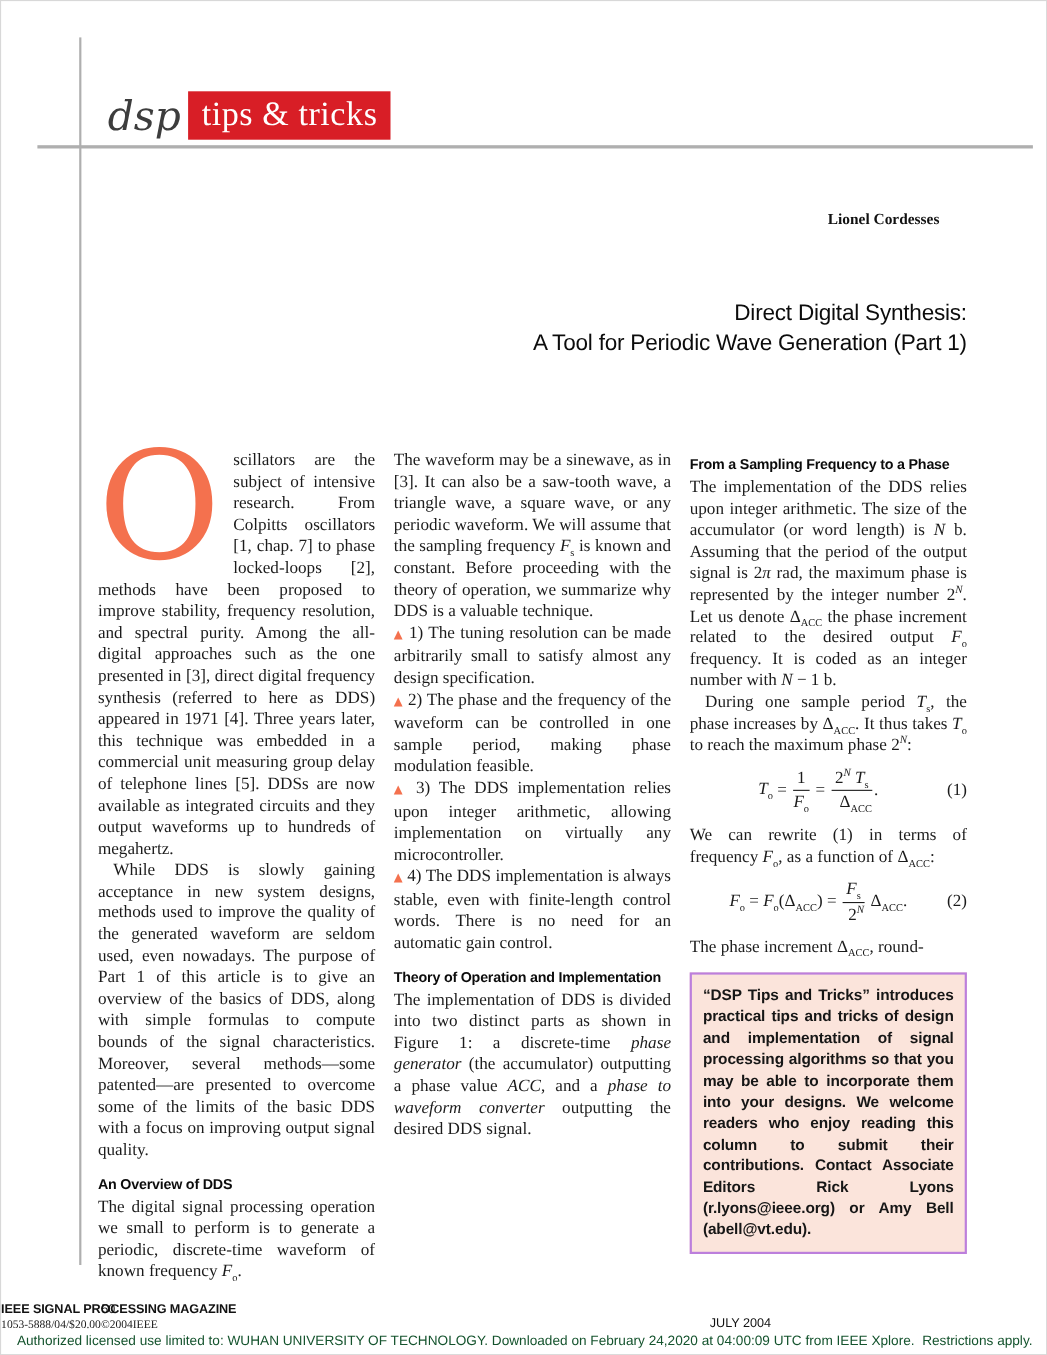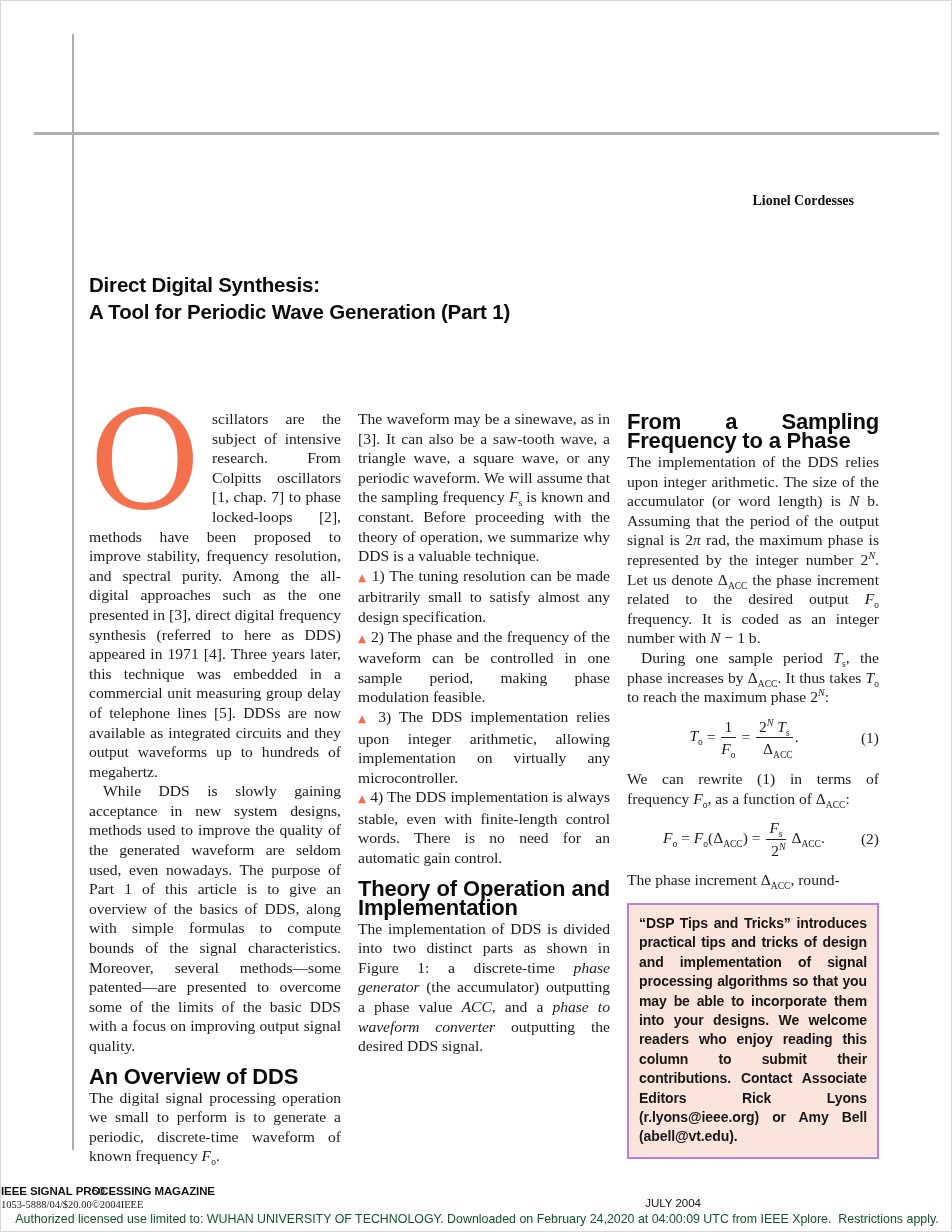--- a/index.html
+++ b/index.html
@@ -19,29 +19,29 @@
   .hrule{position:absolute;left:33px;top:131px;width:905px;height:2.5px;background:var(--rule-gray);}
 
   .kicker{position:absolute;left:97px;top:82px;display:flex;align-items:flex-end;}
   .dsp{font-family:"DejaVu Serif",serif;font-style:italic;font-size:37px;line-height:42px;color:#3d3d3d;padding-right:7px;}
   .kicker-box{background:var(--accent-red);color:#fff;font-family:"Liberation Serif",serif;
       font-size:31px;line-height:40px;padding:1px 12px 3px 12px;letter-spacing:0.5px;}
 
   .author{position:absolute;top:192px;right:97px;font-family:"Liberation Serif",serif;
       font-weight:bold;font-size:14px;color:#111;}
 
-  .title{position:absolute;left:88px;top:271px;width:790px;text-align:left;
-      font-family:"Liberation Sans",sans-serif;font-weight:bold;font-size:20.5px;
+  .title{position:absolute;left:88px;top:271px;width:790px;text-align:right;
+      font-family:"Liberation Sans",sans-serif;font-weight:normal;font-size:20.5px;
       line-height:26.5px;color:#0c0c0c;letter-spacing:-0.2px;}
 
   .cols{position:absolute;left:88px;top:408px;width:790px;display:flex;gap:17px;}
   .col{width:252px;text-align:justify;font-size:15.6px;line-height:19.6px;color:var(--ink);}
   .col p{margin:0;}
   .col p.indent{text-indent:14px;}
-  h2{font-family:"Liberation Sans",sans-serif;font-size:22px;line-height:19px;
+  h2{font-family:"Liberation Sans",sans-serif;font-size:13px;line-height:19px;
      letter-spacing:-0.2px;color:#0c0c0c;margin:11px 0 2px 0;}
   h2.first-h{margin-top:3px;}
 
   .dropcap{float:left;width:119px;height:98px;font-family:"DejaVu Serif",serif;
       font-size:136px;line-height:98px;color:var(--accent-orange);margin:3px 4px 0 0;
       text-align:left;overflow:visible;}
 
   .var{font-style:italic;font-family:"Liberation Serif",serif;}
   sub,sup{line-height:0;}
   sub{font-size:9.5px;}
@@ -69,20 +69,24 @@
   .license{position:absolute;left:0;top:1211px;width:952px;text-align:center;
       font-family:"Liberation Sans",sans-serif;font-size:12.4px;color:#14532d;white-space:pre;}
 </style>
 </head>
 <body>
 
 <div class="page">
 
   <div class="vline"></div>
 
+  <div class="kicker">
+    <span class="dsp">dsp</span>
+    <span class="kicker-box">tips &amp; tricks</span>
+  </div>
 
   <div class="hrule"></div>
 
   <div class="author">Lionel Cordesses</div>
 
   <div class="title">
     <div>Direct Digital Synthesis:</div>
     <div>A Tool for Periodic Wave Generation (Part 1)</div>
   </div>
 

